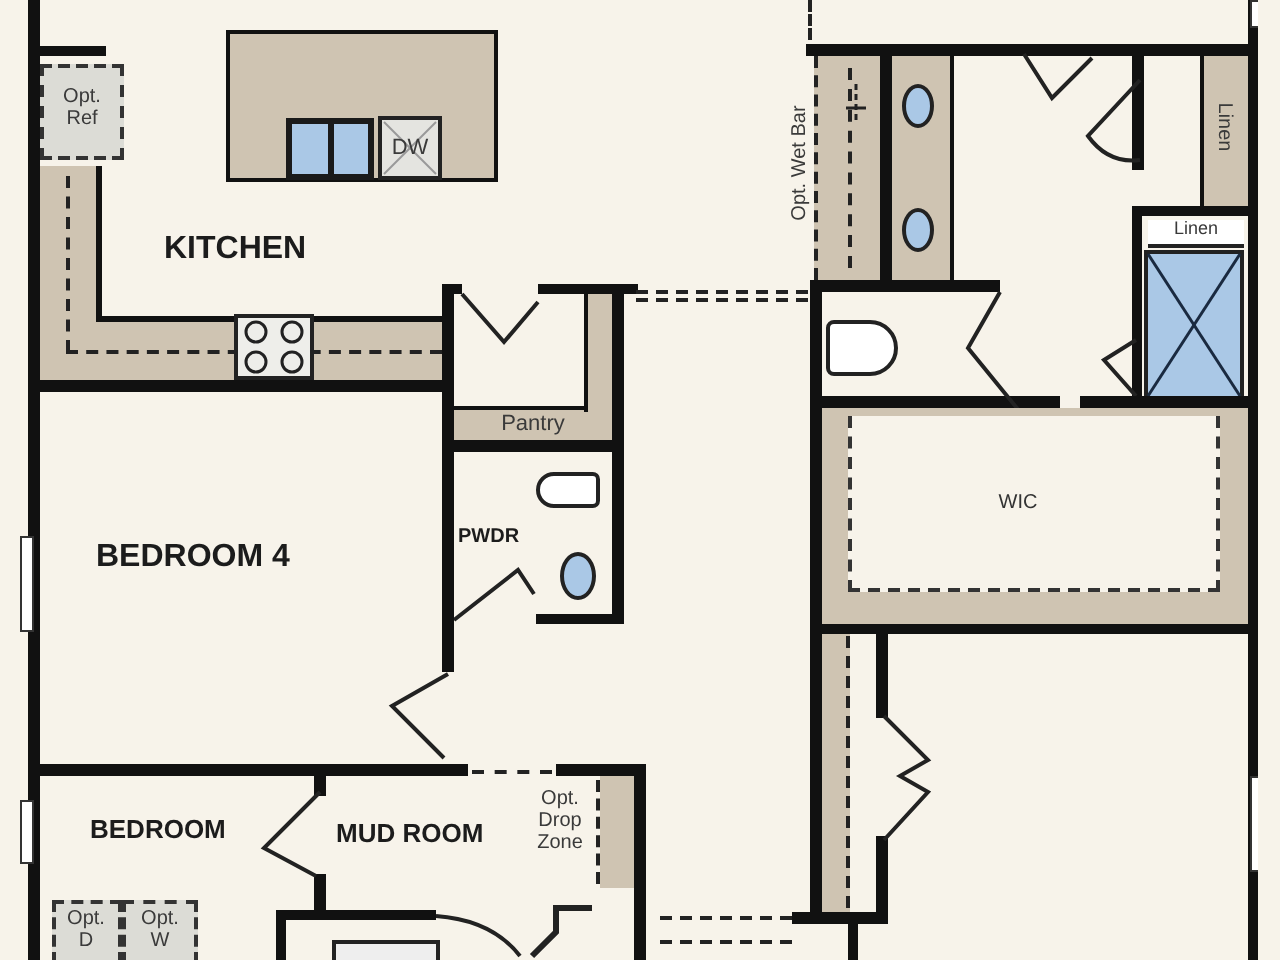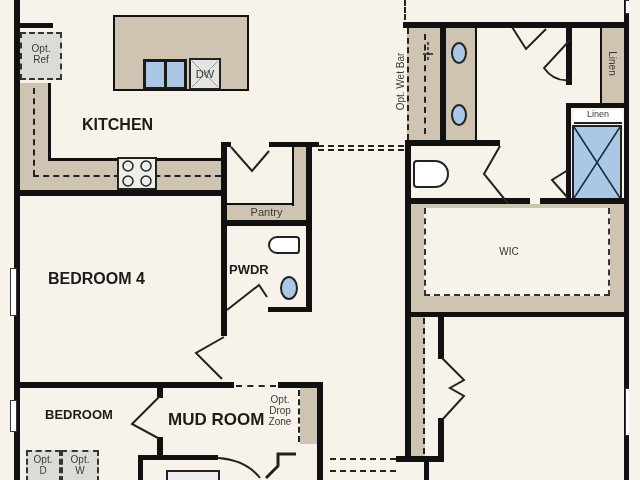--- a/index.html
+++ b/index.html
@@ -76,21 +76,21 @@
   <svg style="left:227px;top:145px;" width="45" height="32">
     <polyline points="4,2 25,26 42,6" fill="none" stroke="#222" stroke-width="2"></polyline>
   </svg>
   <div class="wall" style="left:221px;top:220px;width:90px;height:6px;"></div>
   <div class="dash-h" style="left:318px;top:145px;width:86px;"></div>
   <div class="dash-h" style="left:318px;top:149px;width:86px;"></div>
 
   <div class="wall" style="left:268px;top:307px;width:44px;height:5px;"></div>
   <div class="abs" style="left:268px;top:236px;width:32px;height:18px;border:2px solid #222;border-radius:10px 4px 4px 10px;background:#fff;box-sizing:border-box;"></div>
   <div class="abs" style="left:280px;top:276px;width:18px;height:24px;border:2px solid #222;border-radius:50%;background:#aac8e6;box-sizing:border-box;"></div>
-  <div class="label" style="left:229px;top:263px;font-size:13px;">PWDR</div>
+  <div class="label" style="left:229px;top:263px;font-size:10px;">PWDR</div>
   <svg style="left:225px;top:282px;" width="40" height="32">
     <polyline points="2,28 34,3 42,15" fill="none" stroke="#222" stroke-width="2"></polyline>
   </svg>
 
   <div class="wall" style="left:221px;top:196px;width:6px;height:140px;"></div>
   <div class="label" style="left:48px;top:270px;font-size:16px;">
     <div>BEDROOM 4</div>
   </div>
   <svg style="left:192px;top:335px;" width="34" height="48">
     <polyline points="32,2 4,18 30,44" fill="none" stroke="#222" stroke-width="2"></polyline>
@@ -99,21 +99,21 @@
 
   <div class="wall" style="left:150px;top:382px;width:84px;height:6px;"></div>
   <div class="dash-h" style="left:236px;top:385px;width:40px;"></div>
   <div class="wall" style="left:278px;top:382px;width:45px;height:6px;"></div>
   <div class="wall" style="left:157px;top:388px;width:6px;height:10px;"></div>
   <div class="wall" style="left:157px;top:437px;width:6px;height:20px;"></div>
   <svg style="left:128px;top:394px;" width="36" height="48">
     <polyline points="32,2 4,30 30,44" fill="none" stroke="#222" stroke-width="2"></polyline>
   </svg>
   <div class="label" style="left:45px;top:408px;font-size:13px;">BEDROOM</div>
-  <div class="label" style="left:168px;top:410px;font-size:17px;">MUD ROOM</div>
+  <div class="label" style="left:168px;top:410px;font-size:13px;">MUD ROOM</div>
   <div class="counter" style="left:300px;top:388px;width:17px;height:56px;"></div>
   <div class="dash-v" style="left:298px;top:390px;height:52px;"></div>
   <div class="small" style="left:262px;top:394px;width:36px;font-size:10px;">
     <div>Opt.</div>
     <div>Drop</div>
     <div>Zone</div>
   </div>
   <div class="wall" style="left:317px;top:382px;width:6px;height:98px;"></div>
   <div class="wall" style="left:138px;top:455px;width:80px;height:5px;"></div>
   <div class="wall" style="left:138px;top:455px;width:5px;height:25px;"></div>

